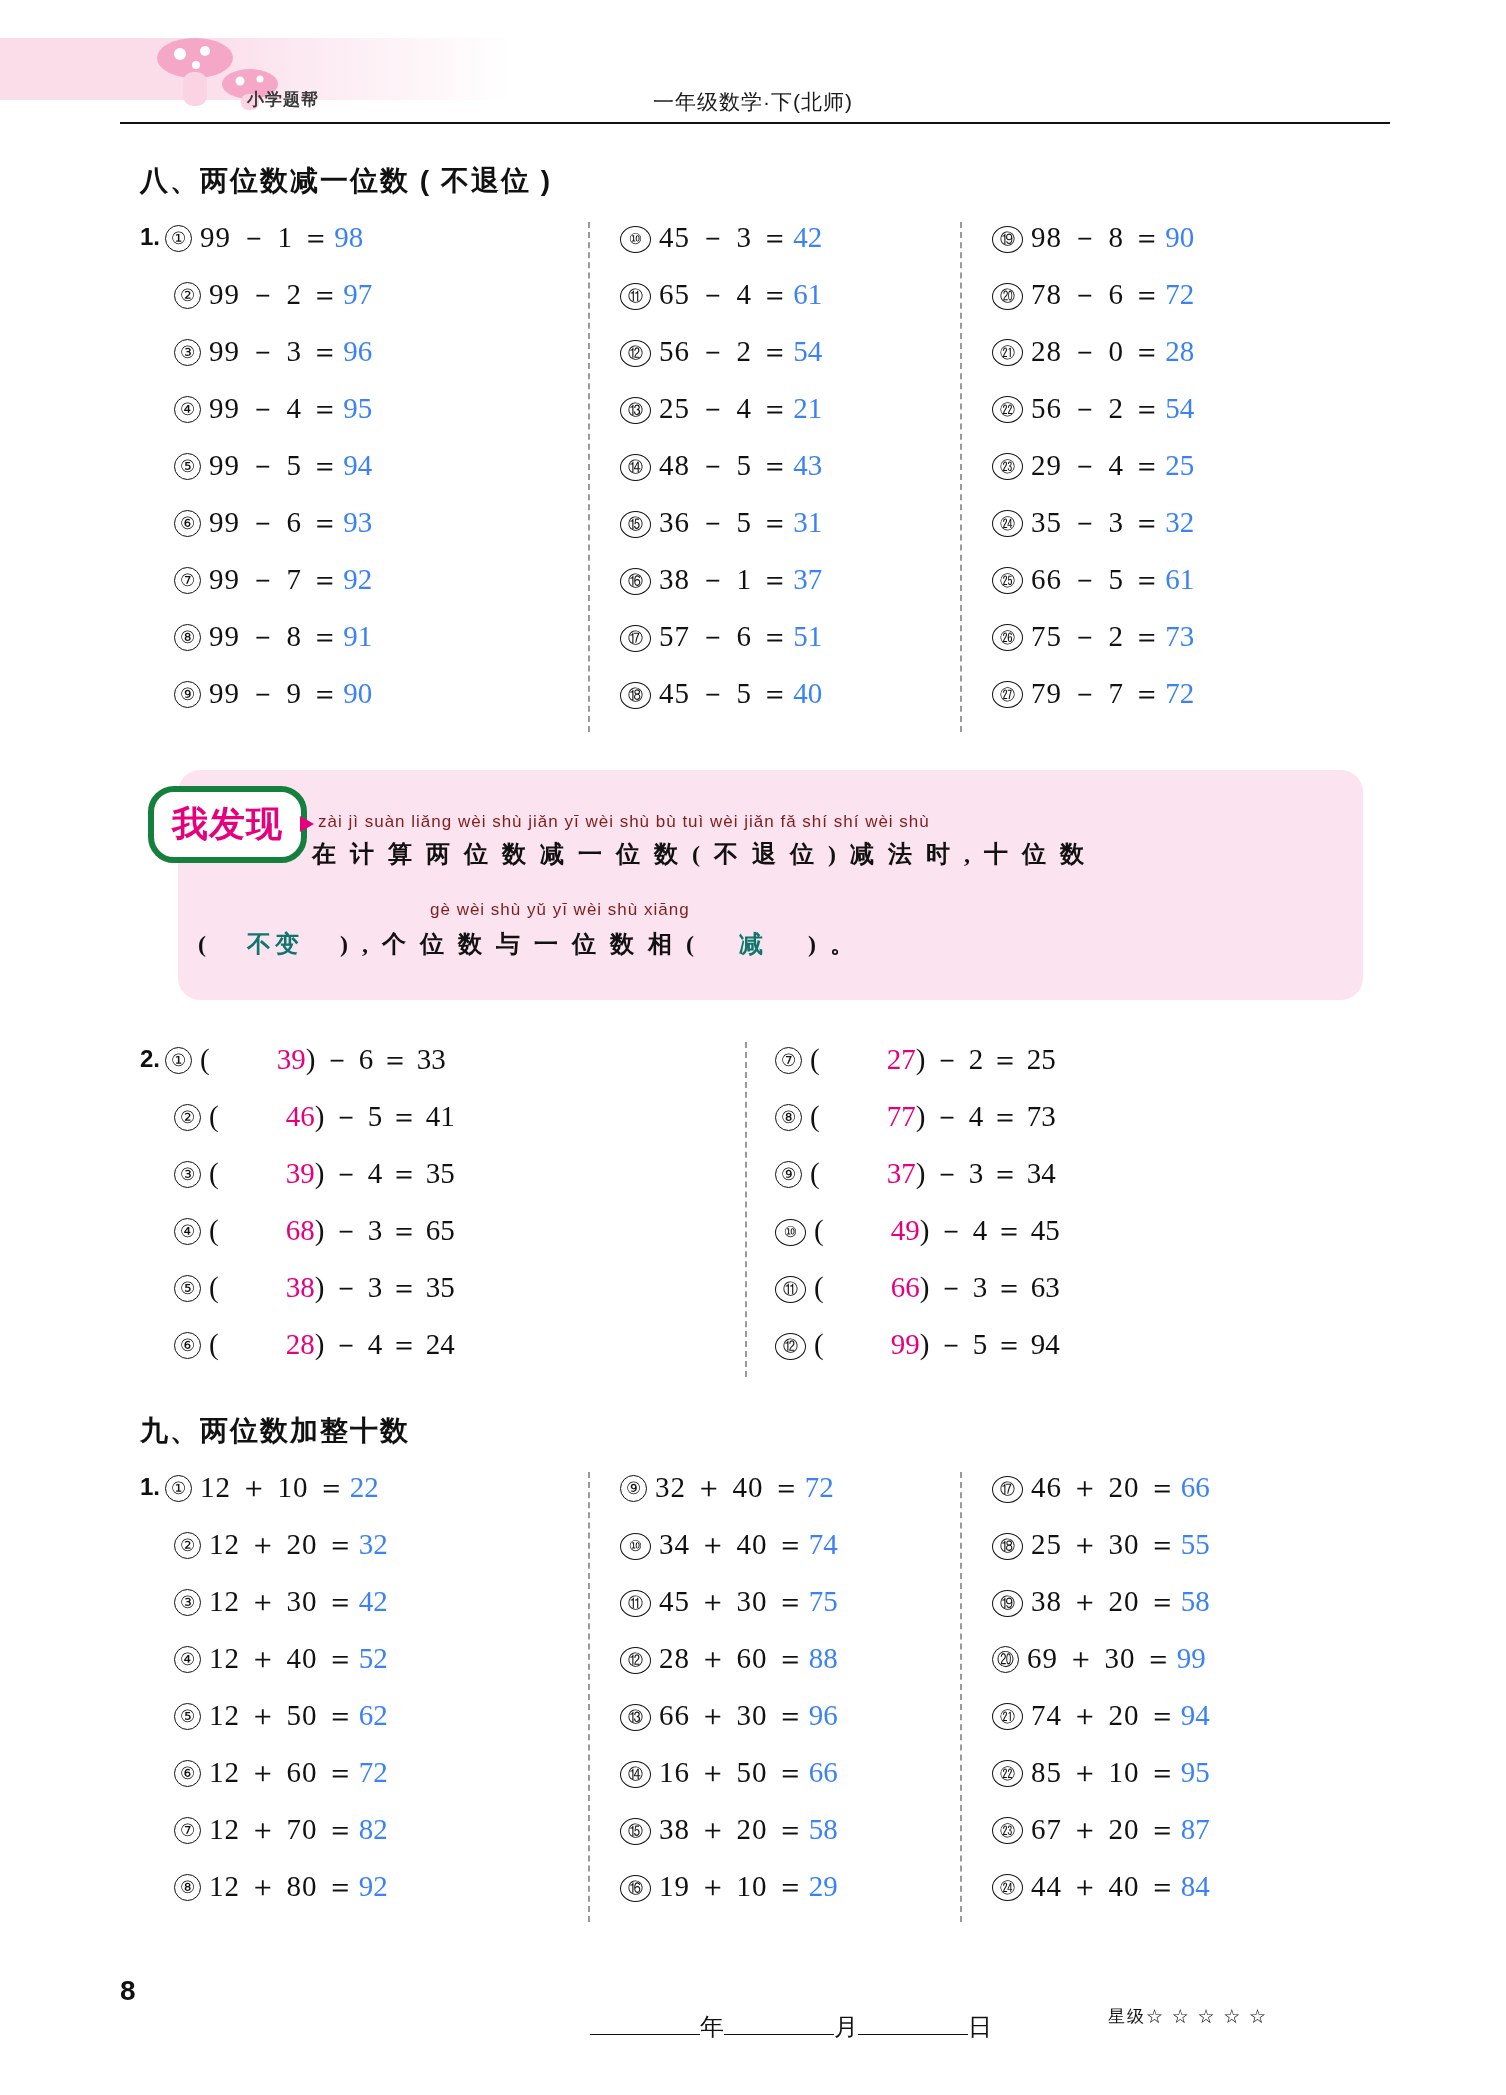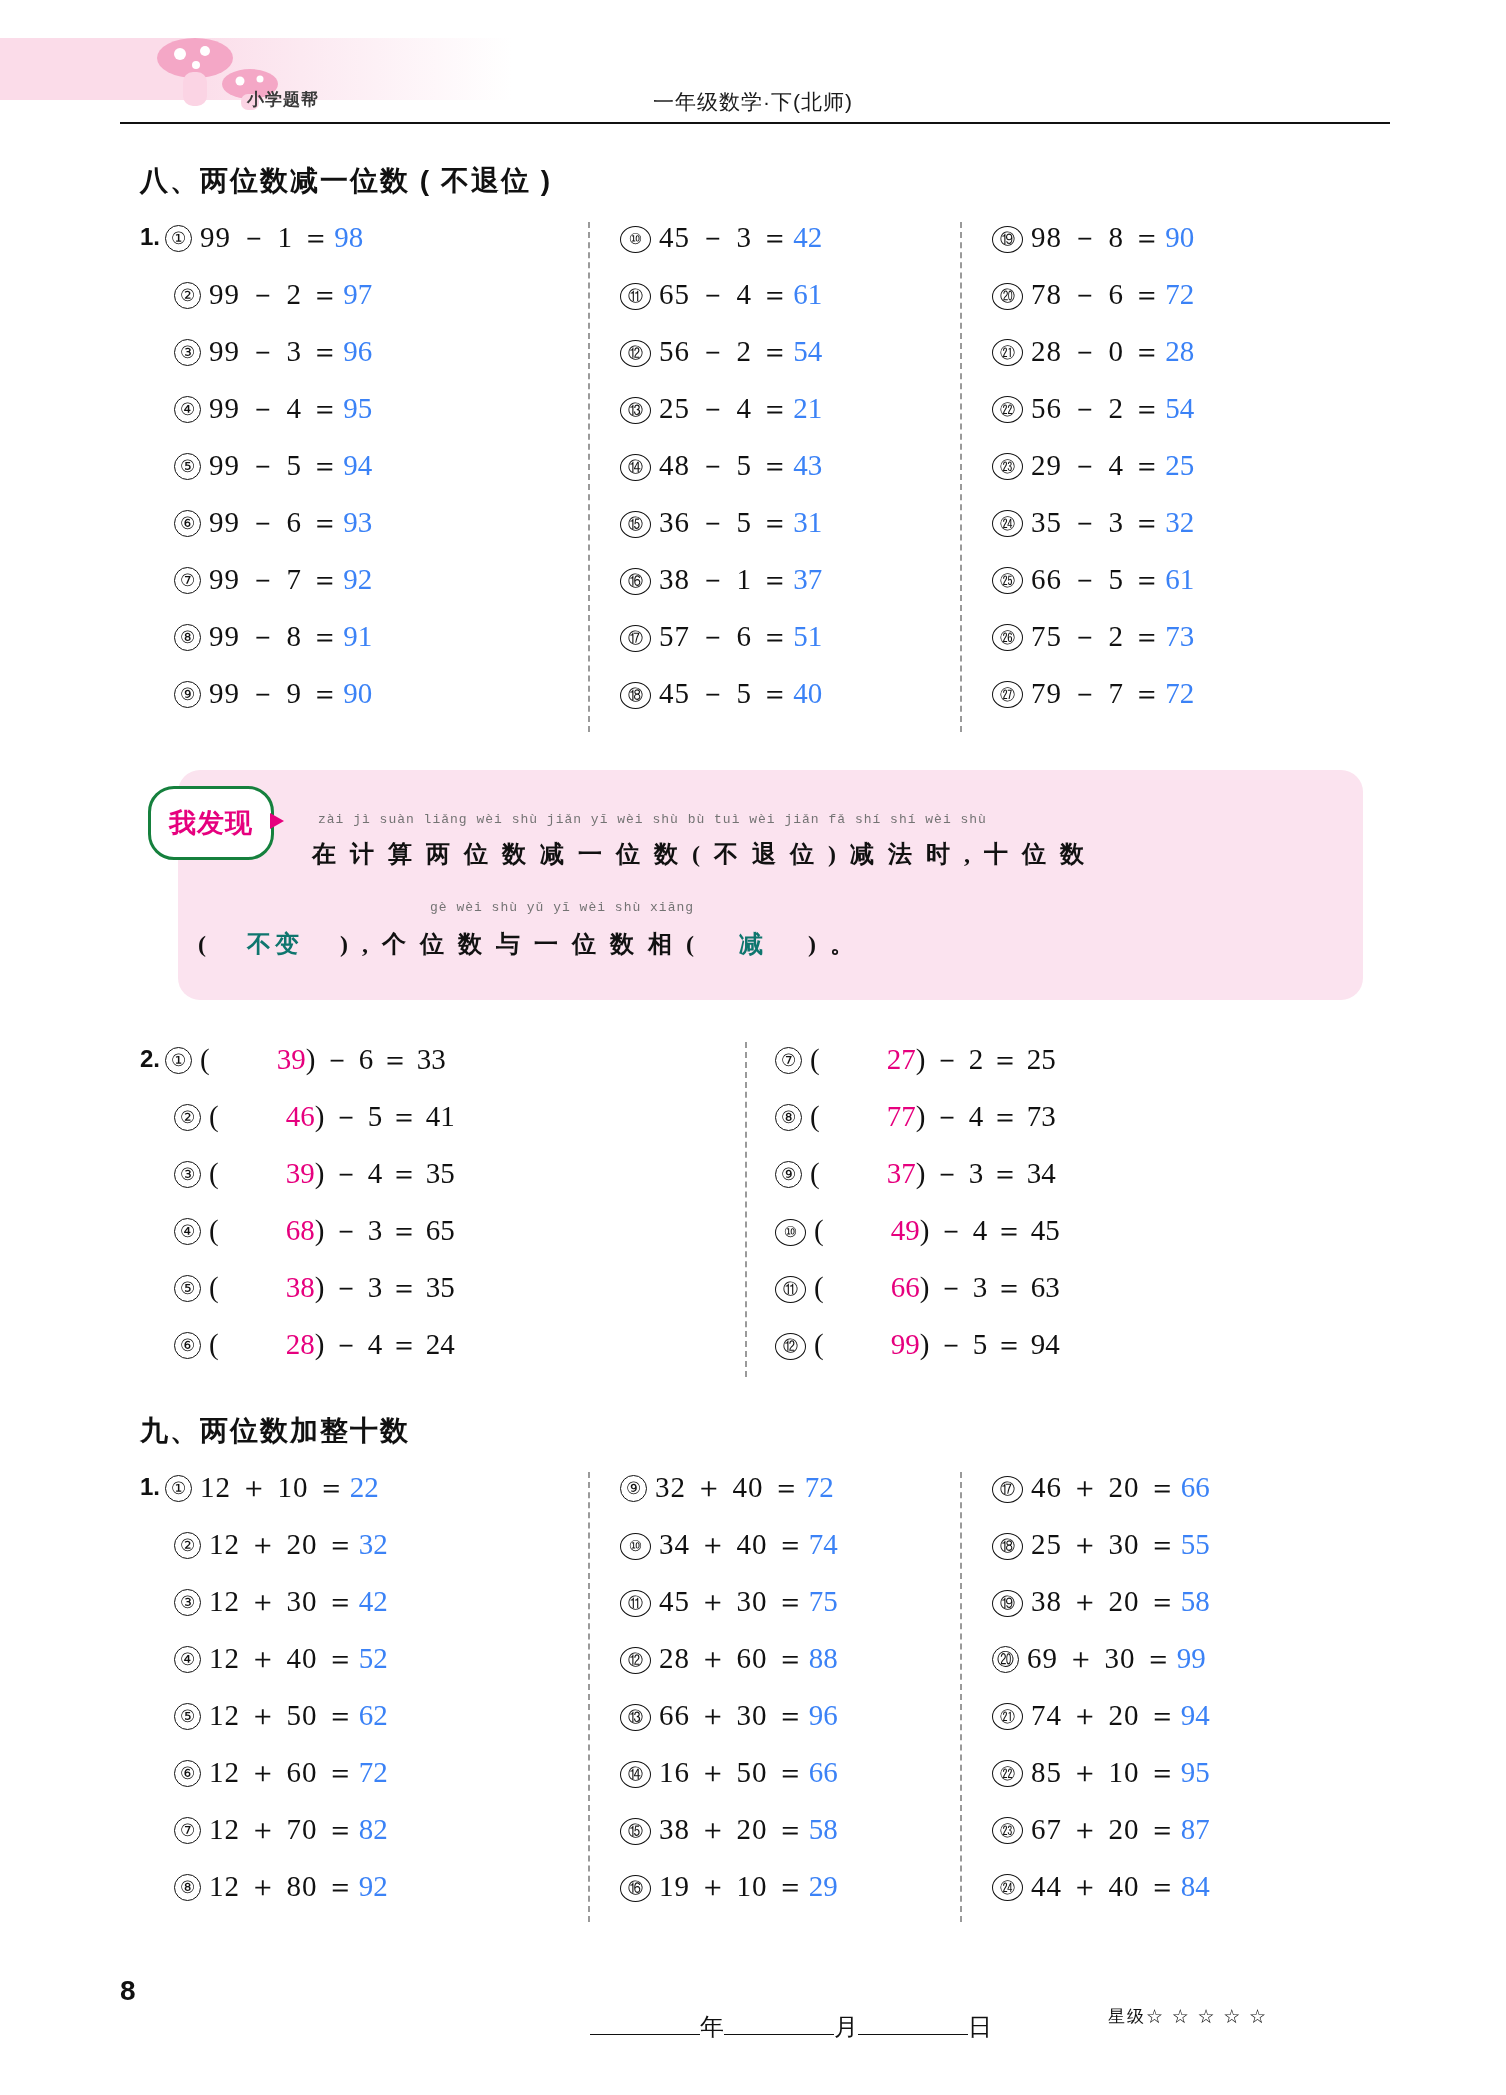--- a/index.html
+++ b/index.html
@@ -75,37 +75,37 @@
 
   
   .discover-box{
     position:absolute;
     background:#fbe3ef;
     border-radius:22px;
   }
   .discover-tag{
     position:absolute;
     background:#ffffff;
-    border:3px solid #15803d;
+    border:6px solid #15803d;
     border-radius:26px;
     color:#e6007e;
     font-family:"Liberation Sans",sans-serif;
     font-weight:bold;
-    font-size:27px;
-    padding:16px 18px;
+    font-size:36px;
+    padding:8px 18px;
     letter-spacing:1px;
   }
   .discover-tag:after{
     content:"";position:absolute;right:-13px;top:24px;
     width:0;height:0;border-top:8px solid transparent;
     border-bottom:8px solid transparent;border-left:14px solid #e6007e;
   }
   .pinyin{
-    font-family:Liberation Mono, monospace;
-    font-size:13px;color:#737373;letter-spacing:1px;white-space:nowrap;
+    font-family:Liberation Sans, sans-serif;
+    font-size:17px;color:#7f1d1d;letter-spacing:1px;white-space:nowrap;
   }
   .hanzi{
     font-size:24px;color:#111;letter-spacing:4px;white-space:nowrap;font-weight:bold;
   }
   .blank-ans{color:#0f766e;}
 
   
   .frow{
     display:flex;align-items:baseline;height:57px;font-size:29px;color:#111;white-space:nowrap;
   }

